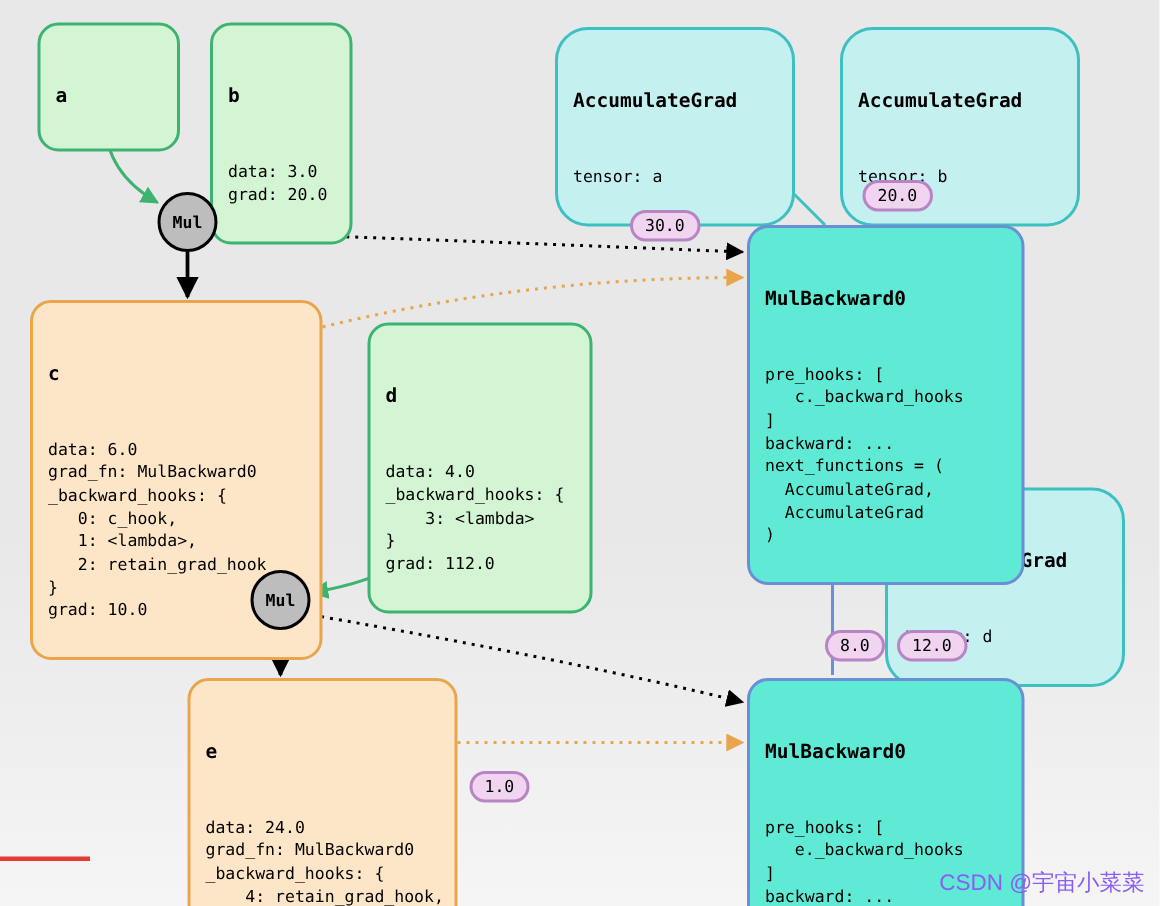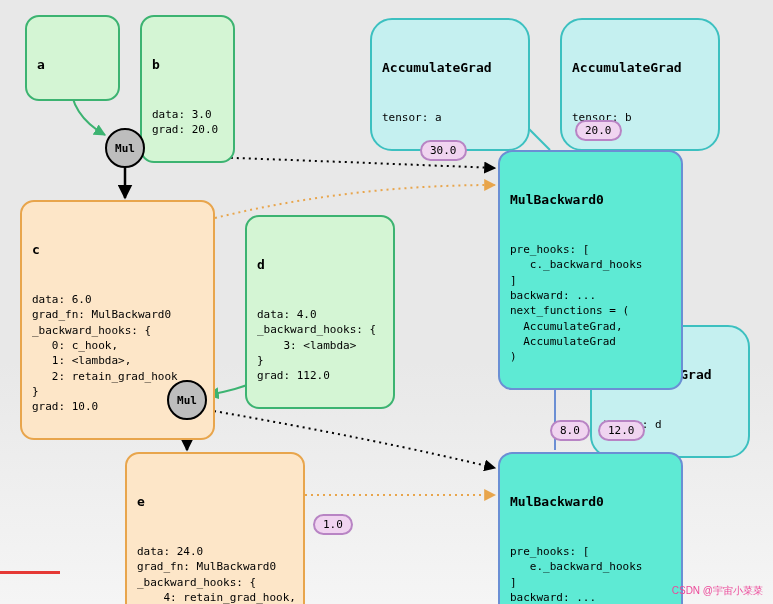--- a/index.html
+++ b/index.html
@@ -41,22 +41,22 @@
     background: #f0d4f0;
     border: 2px solid #b884c4;
     border-radius: 12px;
     padding: 2px 8px;
     font-size: 11px;
   }
   .title { font-size: 13px; font-weight: 600; margin-bottom: 2px; }
   .watermark {
     position: absolute;
     bottom: 6px; right: 10px;
-    color: #ec4899;
-    font-size: 10px;
+    color: #8b5cf6;
+    font-size: 15px;
     font-family: sans-serif;
   }
   .redbar {
     position: absolute;
     left: 0; bottom: 30px;
     width: 60px; height: 3px;
     background: #e53935;
   }
   svg.edges {
     position: absolute;

